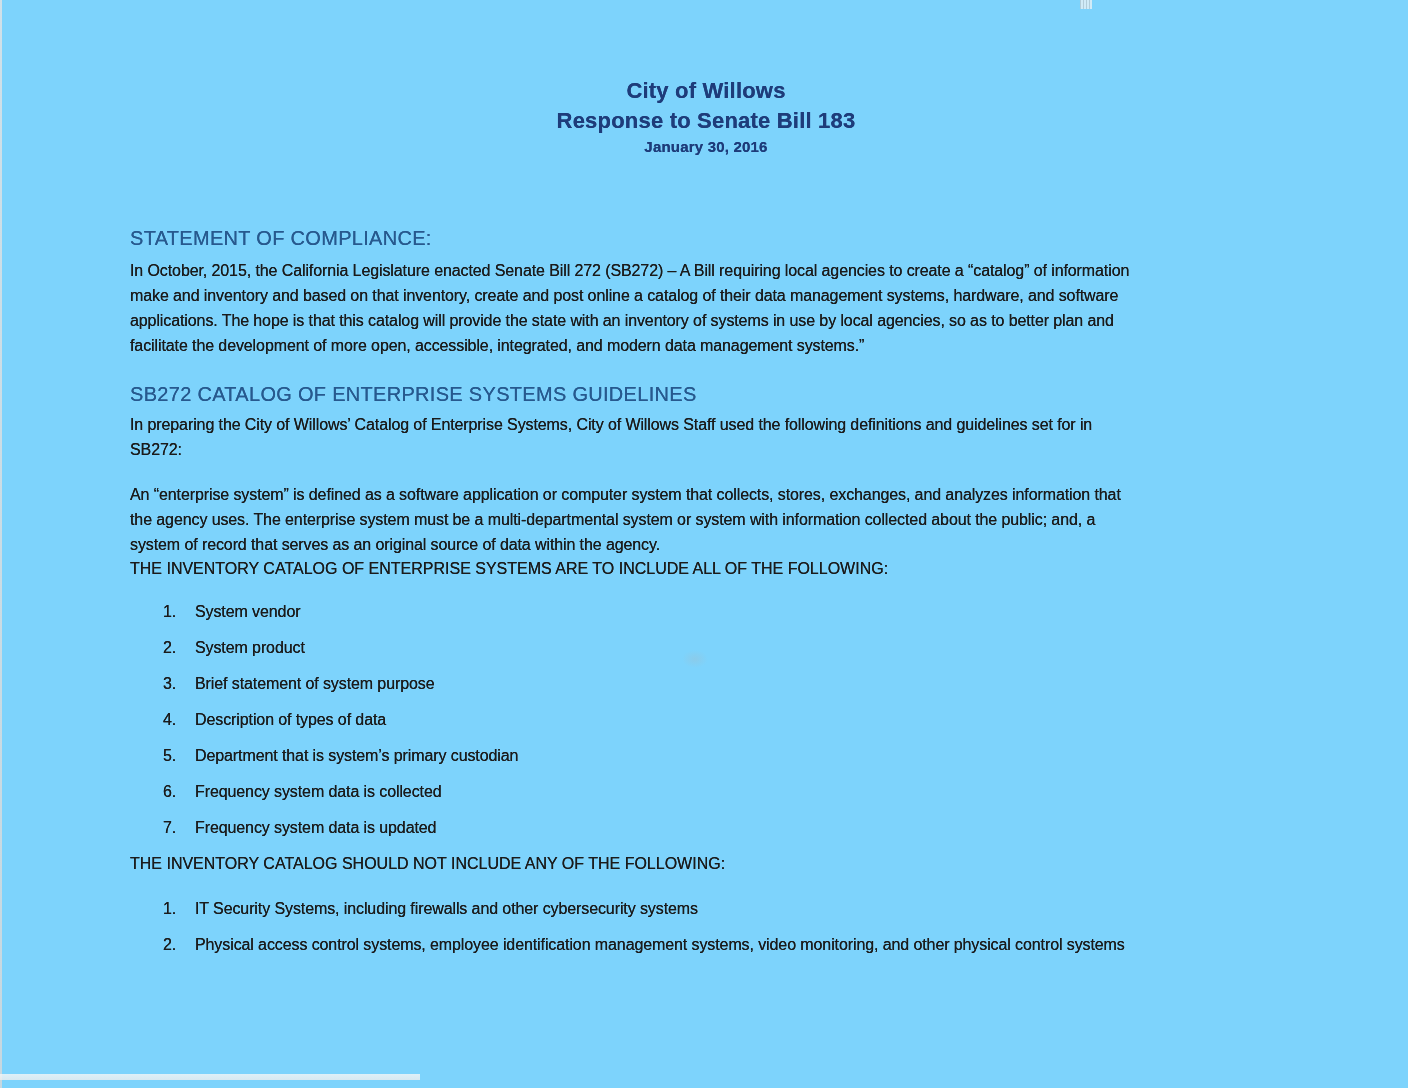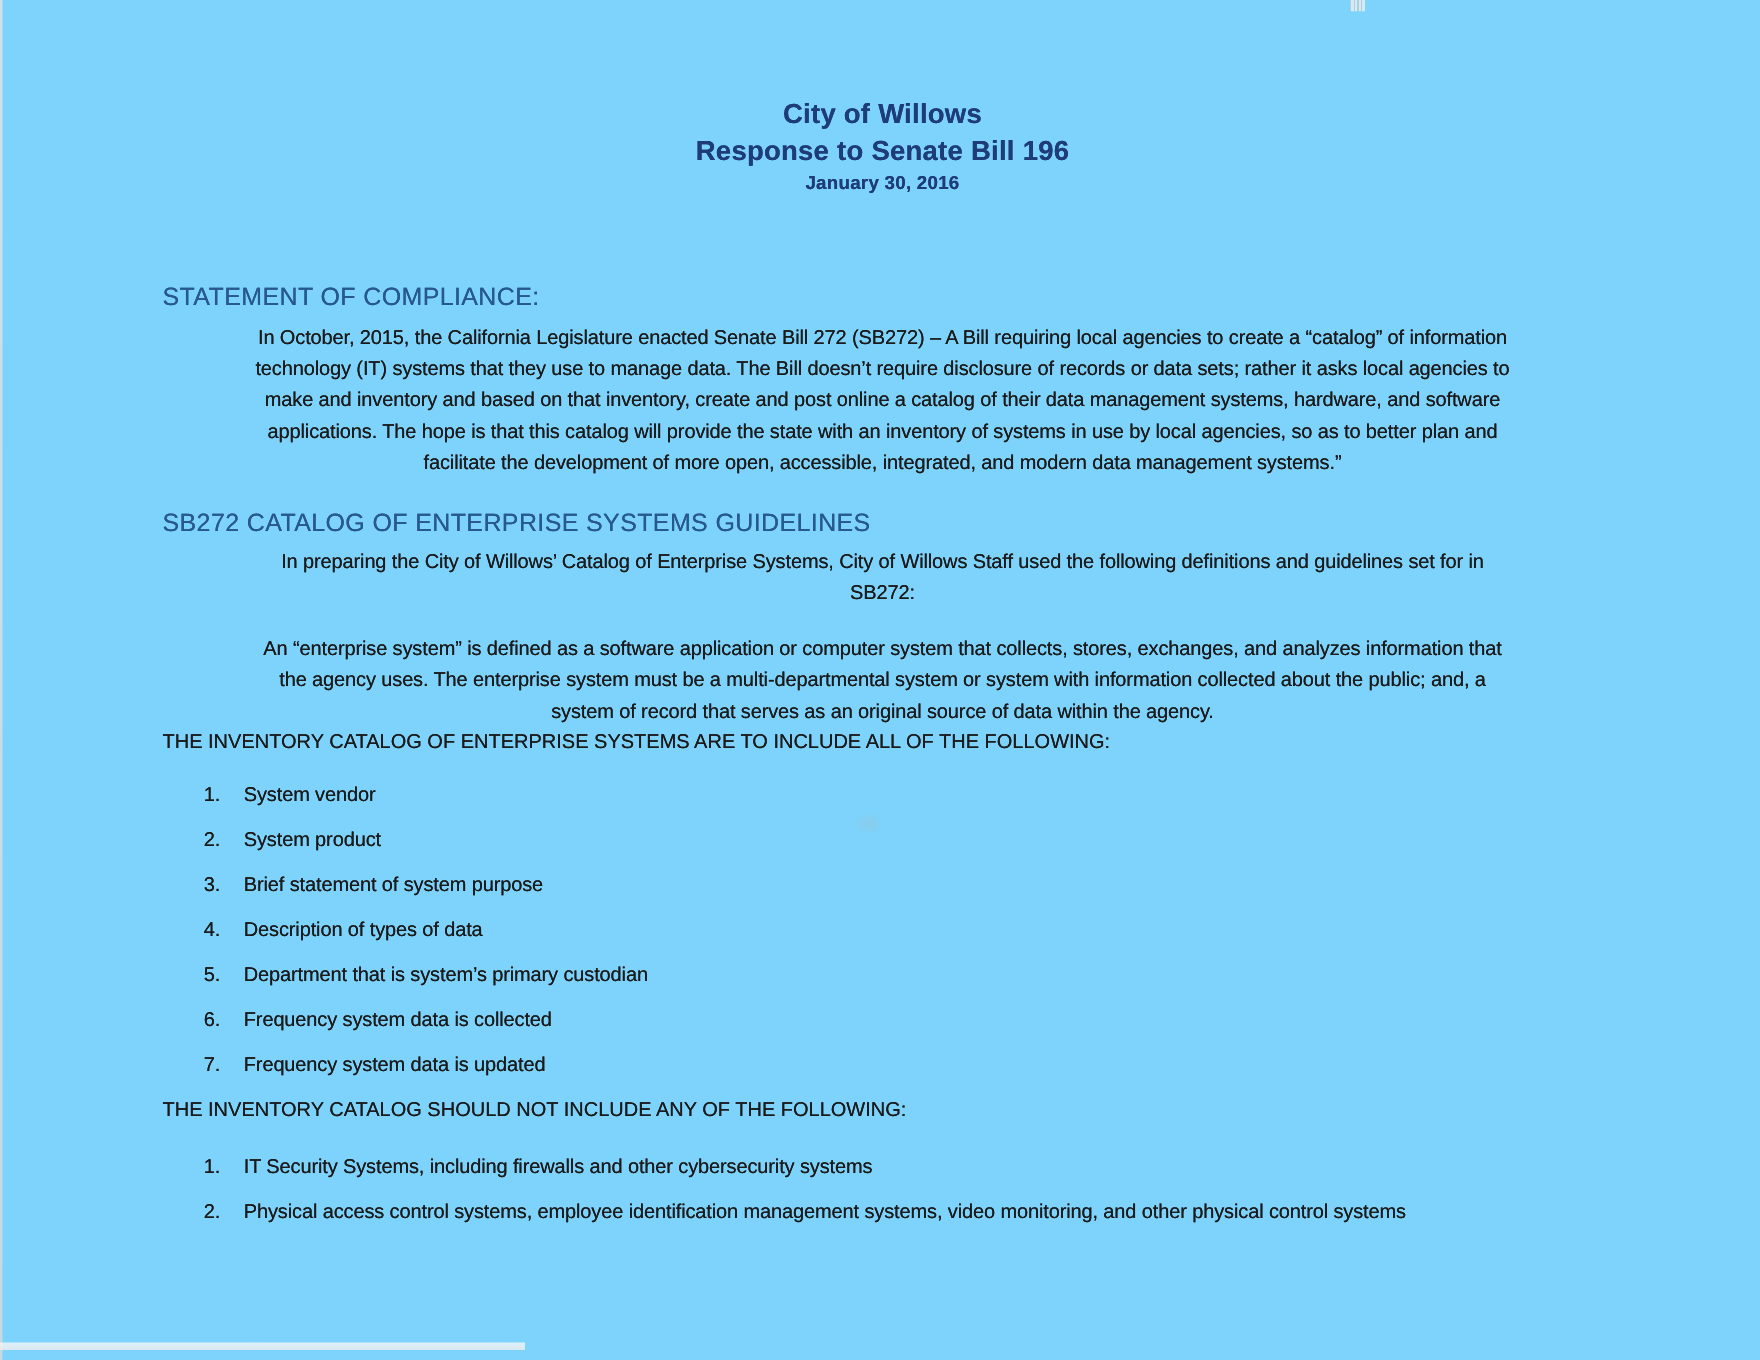--- a/index.html
+++ b/index.html
@@ -73,21 +73,21 @@
   .sec-heading {
     margin: 68px 0 0 0;
     font-size: 20px;
     line-height: 24px;
     font-weight: 400;
     letter-spacing: .3px;
     color: #27598e;
   }
   .sec-heading.second { margin-top: 24px; }
 
-  .para { margin-top: 8px; text-align: center; }
+  .para { margin-top: 8px; }
   .para.intro { margin-top: 6px; }
   .para.def   { margin-top: 20px; }
   .para .line {
     font-size: 16px;
     line-height: 25px;
     white-space: nowrap;
     letter-spacing: -.1px;
   }
 
   .list-heading {
@@ -122,28 +122,27 @@
 
   <div class="artifact-left"></div>
   <div class="artifact-top"></div>
   <div class="artifact-bottom"></div>
   <div class="artifact-smudge"></div>
 
   <div class="content">
 
     <div class="doc-header">
       <div class="doc-title ink">City of Willows</div>
-      <div class="doc-subtitle ink">Response to Senate Bill 196</div>
+      <div class="doc-subtitle ink">Response to Senate Bill 183</div>
       <div class="doc-date ink">January 30, 2016</div>
     </div>
 
     <div class="sec-heading ink">STATEMENT OF COMPLIANCE:</div>
     <div class="para">
       <div class="line ink">In October, 2015, the California Legislature enacted Senate Bill 272 (SB272) – A Bill requiring local agencies to create a “catalog” of information</div>
-      <div class="line ink">technology (IT) systems that they use to manage data.  The Bill doesn’t require disclosure of records or data sets; rather it asks local agencies to</div>
       <div class="line ink">make and inventory and based on that inventory, create and post online a catalog of their data management systems, hardware, and software</div>
       <div class="line ink">applications. The hope is that this catalog will provide the state with an inventory of systems in use by local agencies, so as to better plan and</div>
       <div class="line ink">facilitate the development of more open, accessible, integrated, and modern data management systems.”</div>
     </div>
 
     <div class="sec-heading second ink">SB272 CATALOG OF ENTERPRISE SYSTEMS GUIDELINES</div>
     <div class="para intro">
       <div class="line ink">In preparing the City of Willows’ Catalog of Enterprise Systems, City of Willows Staff used the following definitions and guidelines set for in</div>
       <div class="line ink">SB272:</div>
     </div>

